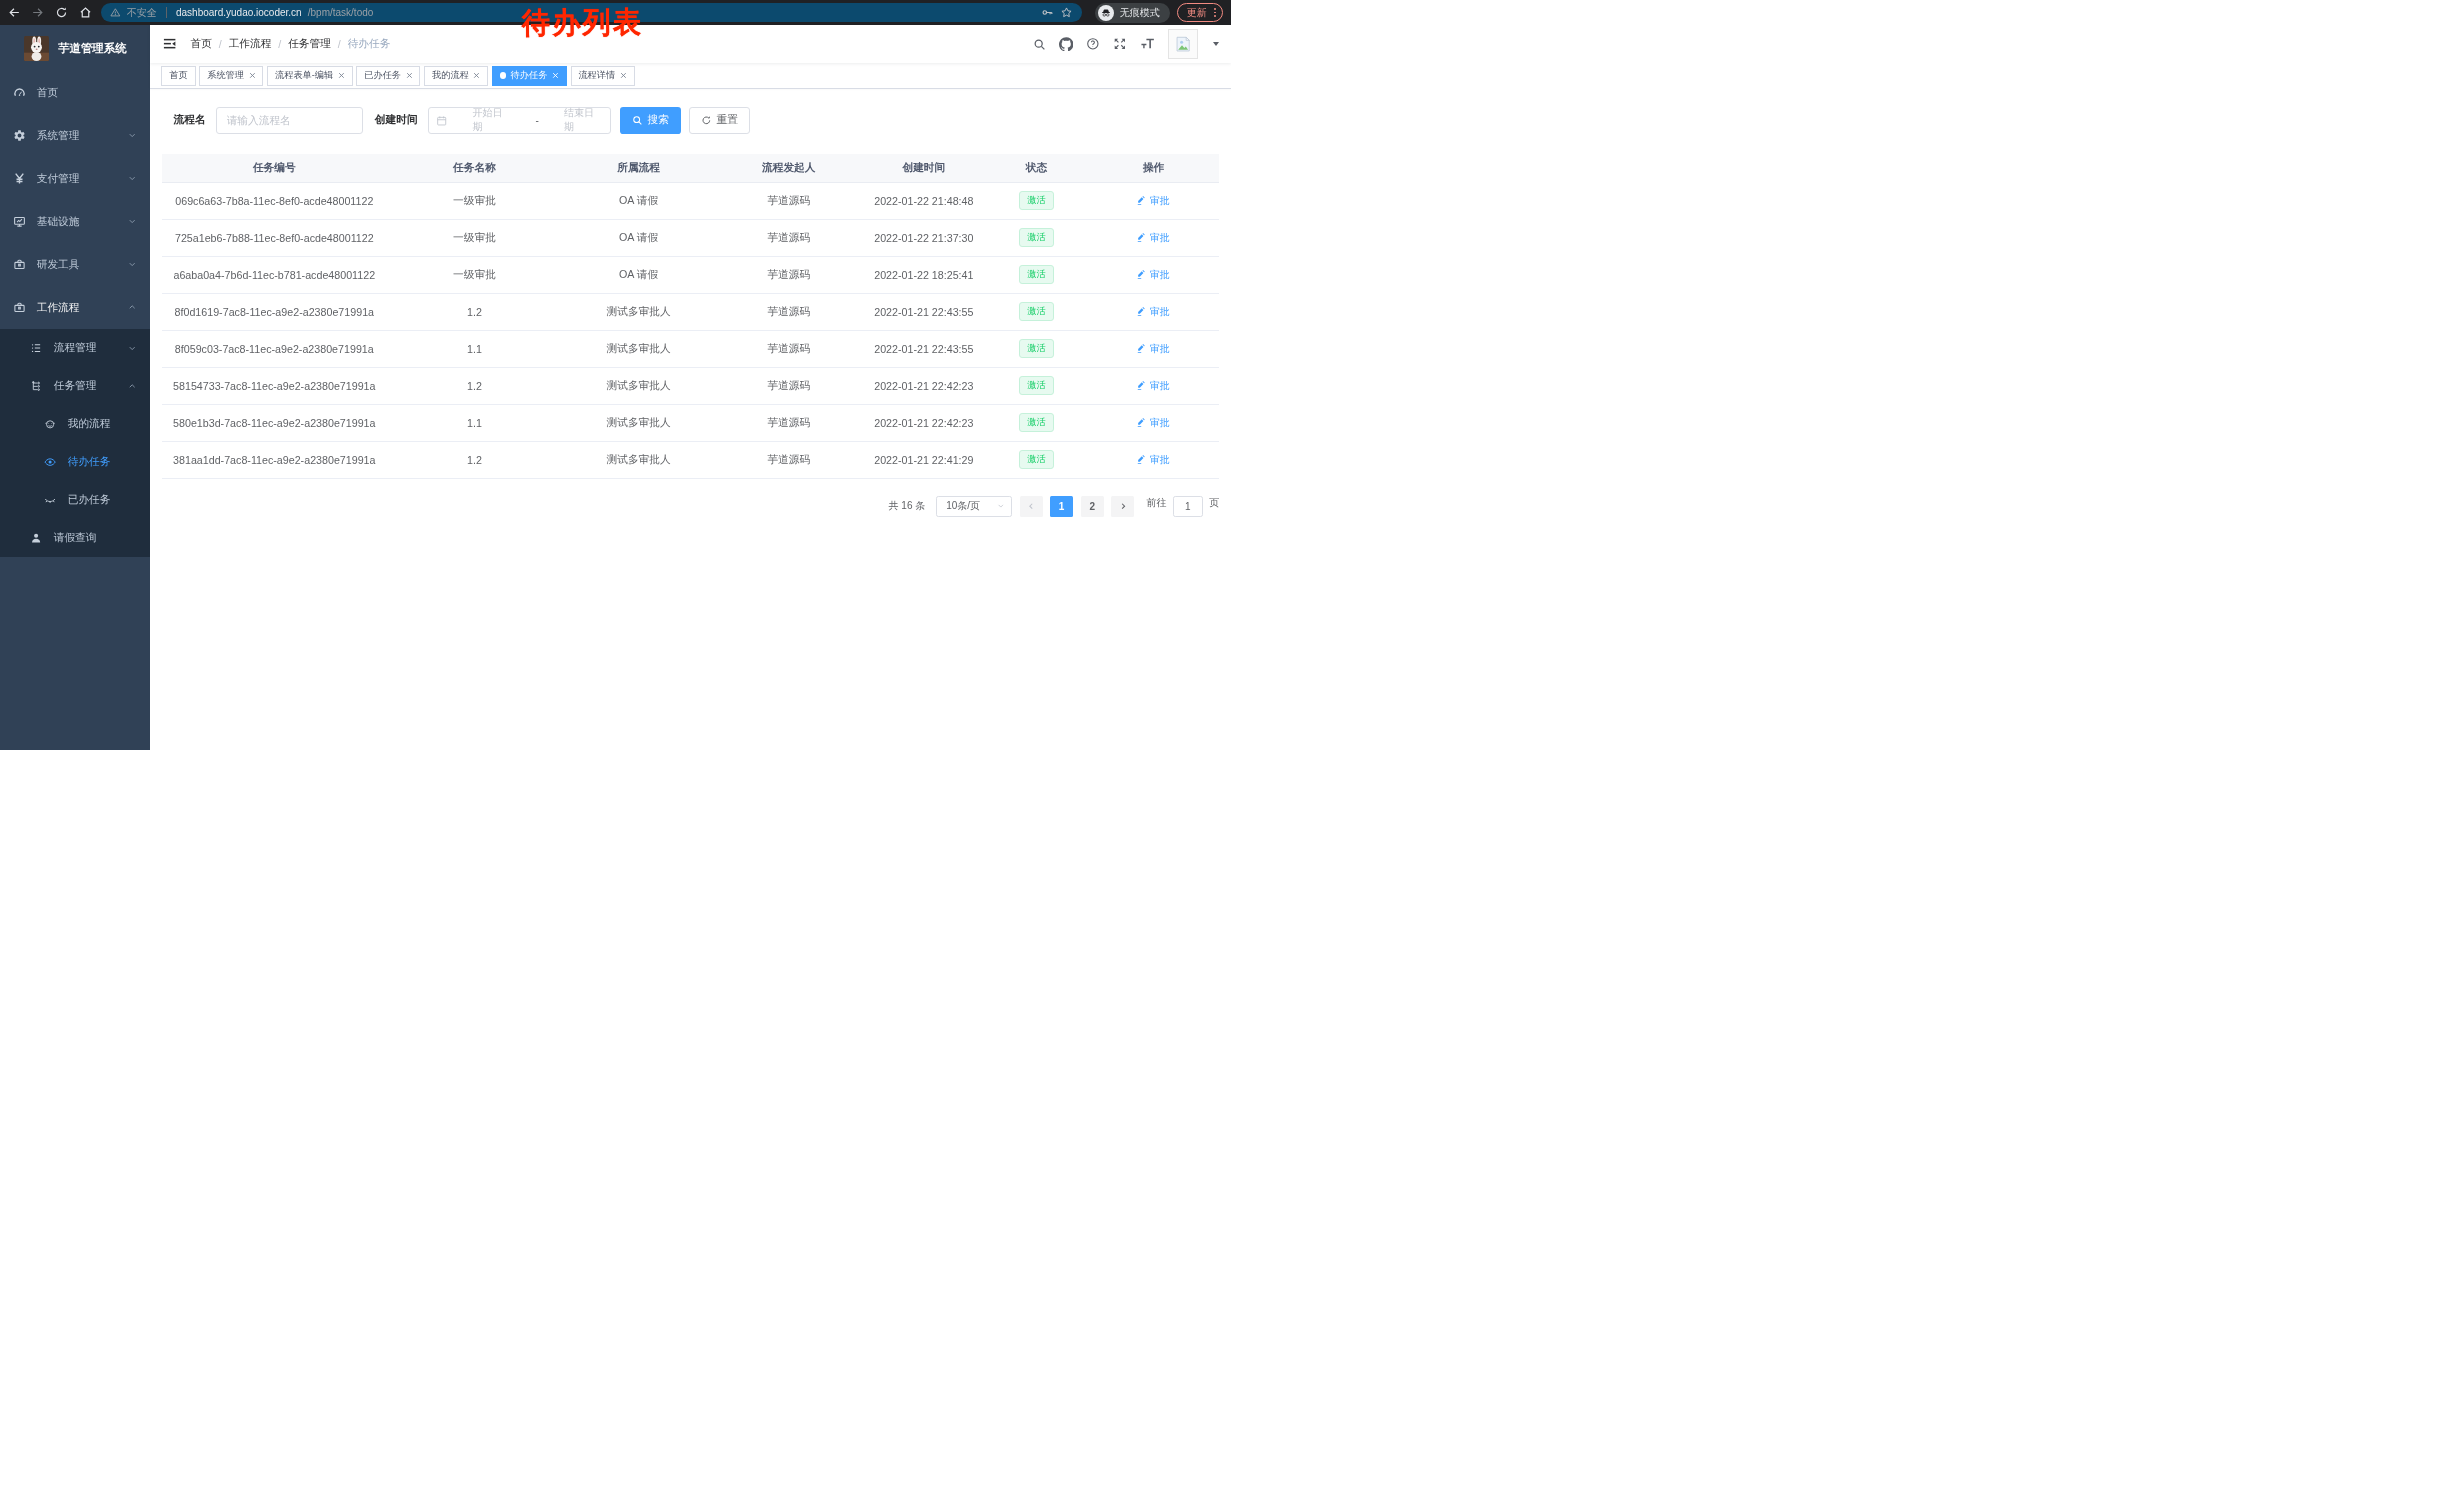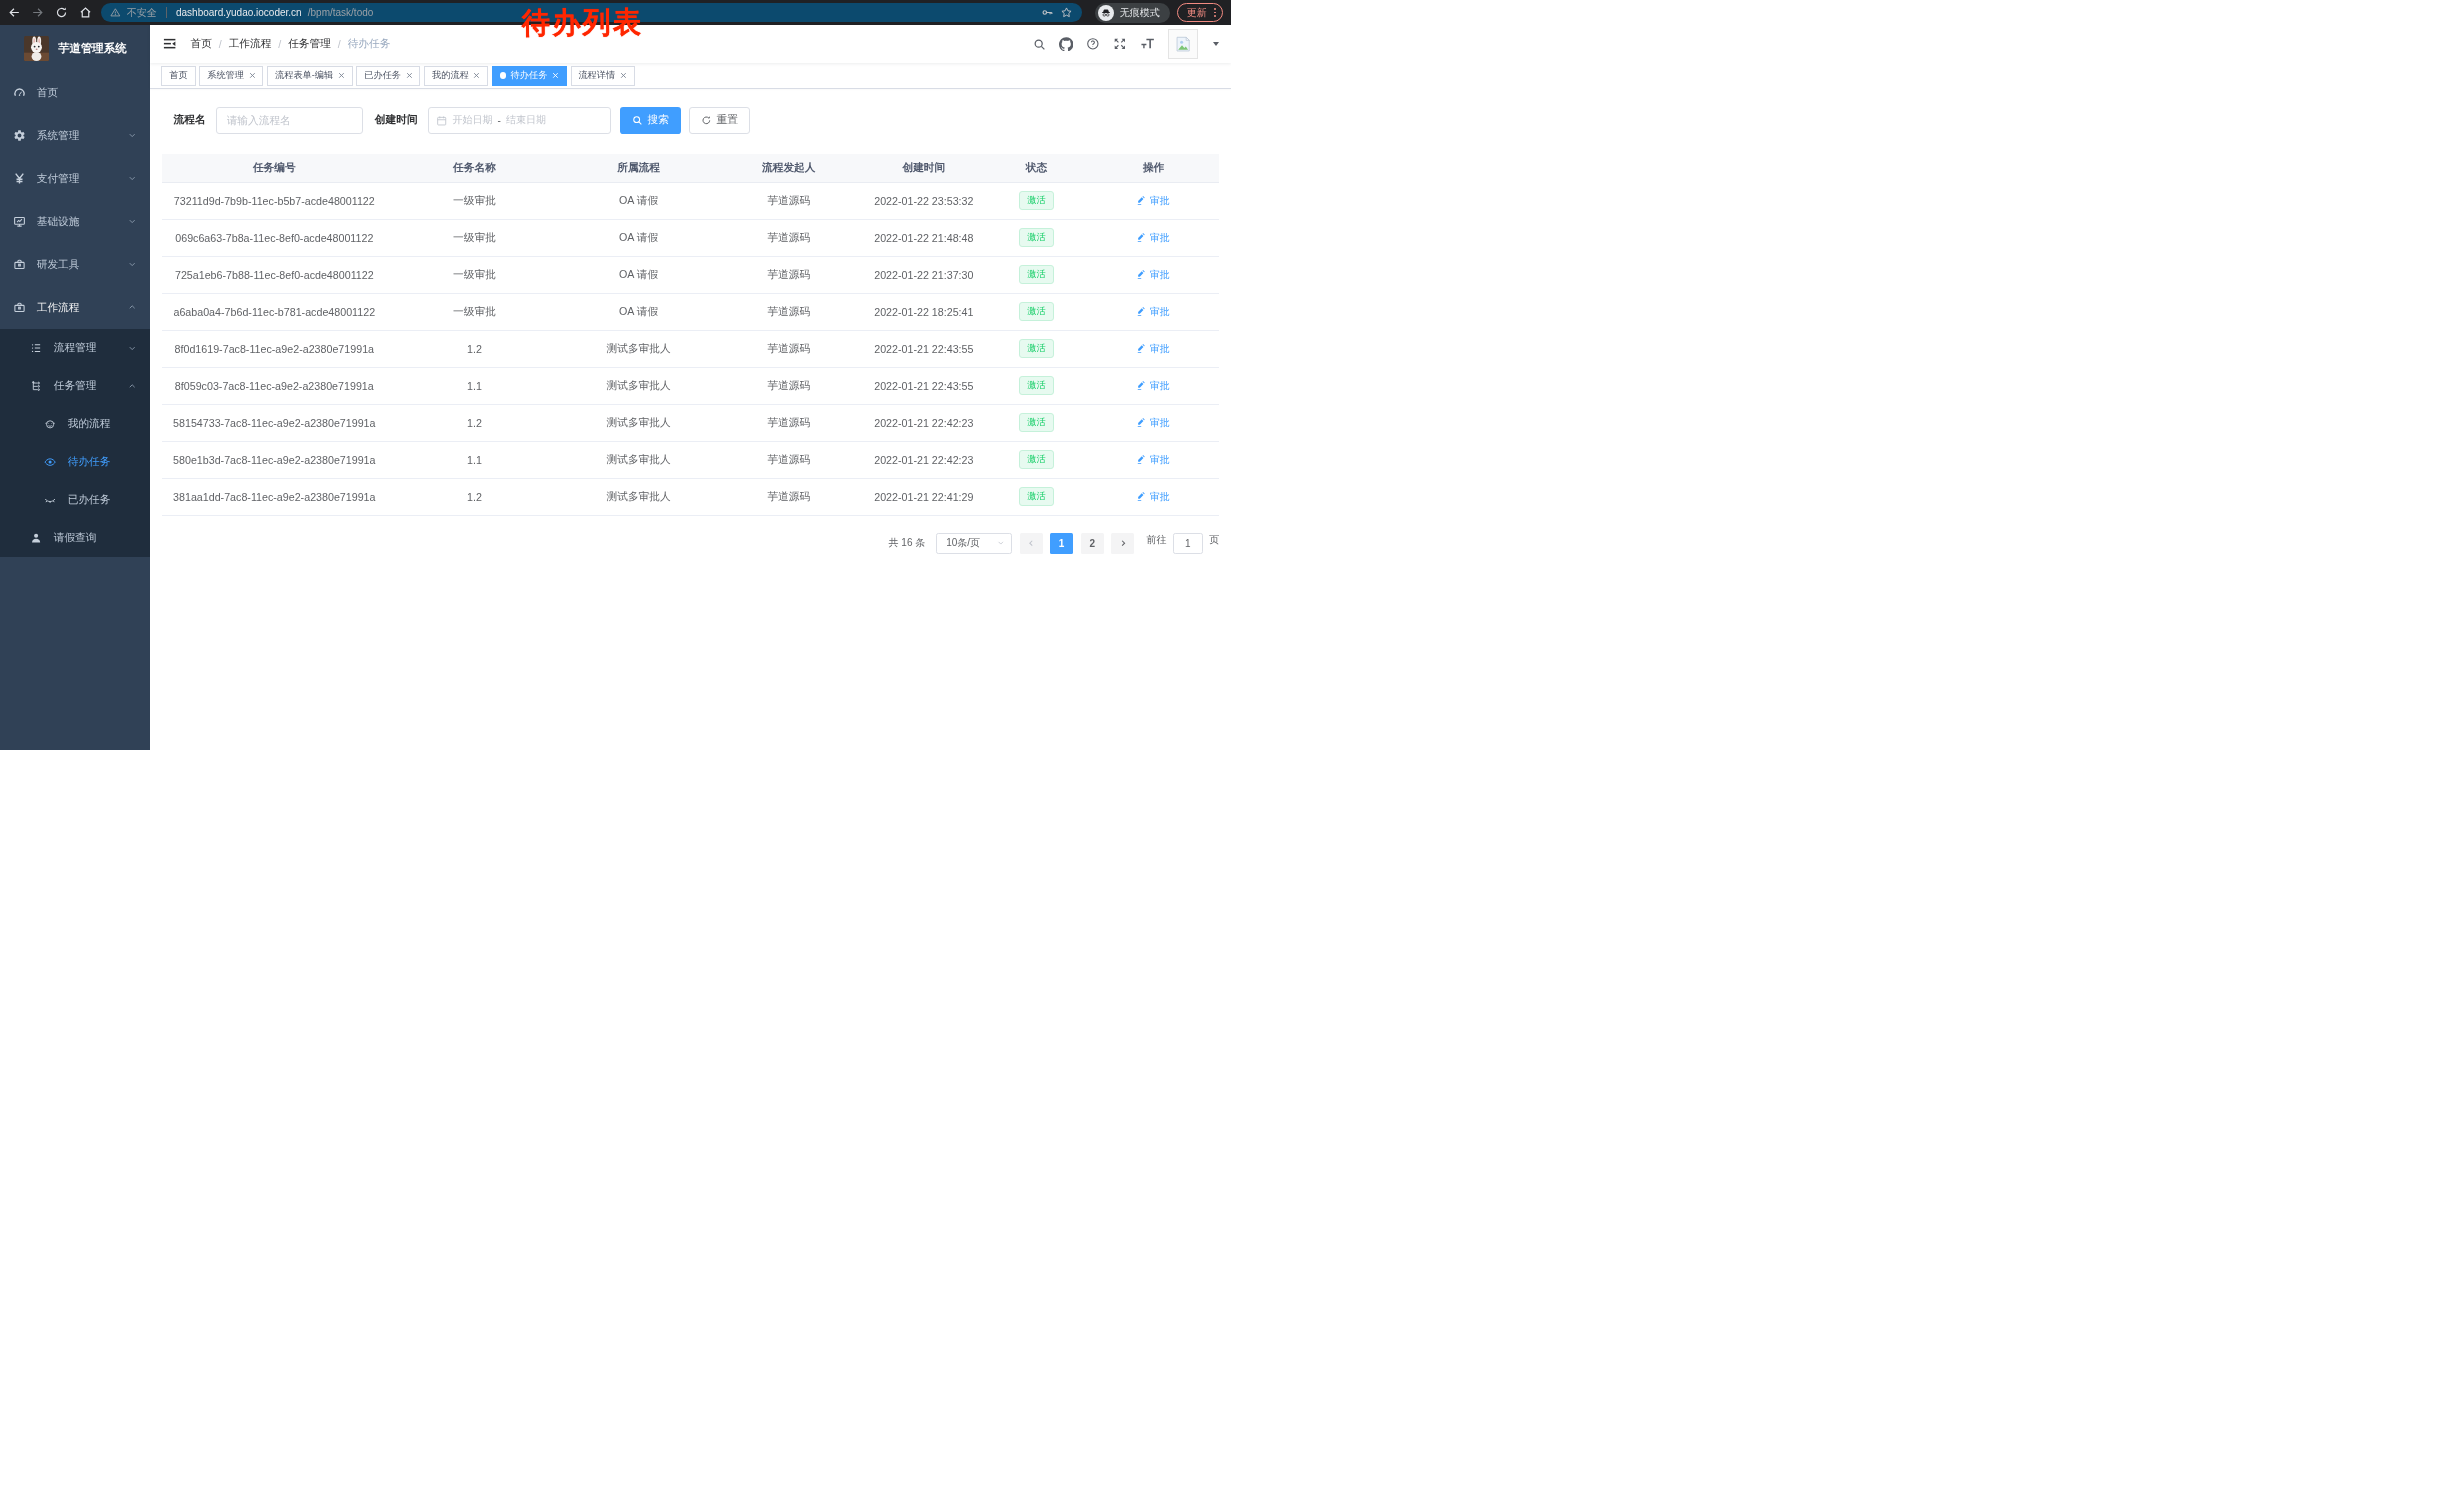--- a/index.html
+++ b/index.html
@@ -61,21 +61,21 @@
   .tag.active { background:#409eff; border-color:#409eff; color:#fff; }
   .tag.active .tclose { color:#fff; }
 
   
   .content { flex:1; padding:17.5px 13px 0 12.2px; background:#fff; overflow:hidden; }
   .filters { display:flex; align-items:center; margin:0 0 20px 11.4px; }
   .flabel { font-size:10.7px; font-weight:700; color:#303133; margin-right:10px; white-space:nowrap; }
   .tinput { width:147px; height:27.5px; border:0.8px solid #dcdfe6; border-radius:3.1px; background:#fff; padding:0 10px; font-size:10.7px; color:#606266; font-family:inherit; }
   .tinput::placeholder { color:#c0c4cc; }
   .group-gap { margin-left:12.2px; }
-  .daterange { width:183px; height:27.5px; border:0.8px solid #dcdfe6; border-radius:3.1px; background:#fff; display:flex; align-items:center; padding:0 7.6px; gap:5px; font-size:10px; color:#c0c4cc; }
+  .daterange { width:183px; height:27.5px; border:0.8px solid #dcdfe6; border-radius:3.1px; background:#fff; display:flex; align-items:center; padding:0 7.6px; gap:25px; font-size:10px; color:#c0c4cc; }
   .daterange .sep { color:#606266; }
   .btn { height:27.5px; border-radius:3.1px; font-size:10.7px; display:flex; align-items:center; gap:4.6px; padding:0 11.4px; cursor:pointer; border:0.8px solid transparent; white-space:nowrap; }
   .btn-primary { background:#409eff; color:#fff; margin-left:9.2px; }
   .btn-plain { background:#fff; border-color:#dcdfe6; color:#606266; margin-left:7.6px; }
 
   table.grid { width:1057px; border-collapse:collapse; table-layout:fixed; }
   .grid th { background:#f7f8fa; height:28px; font-size:10.7px; font-weight:700; color:#515a6e; text-align:center; border-bottom:0.8px solid #e9ecf2; }
   .grid td { height:37px; font-size:10.7px; color:#606266; text-align:center; border-bottom:0.8px solid #ebeef5; overflow:hidden; white-space:nowrap; }
   .badge-active { display:inline-block; padding:3.8px 7.6px; line-height:1; font-size:9.2px; color:#13ce66; background:#e7faf0; border:0.8px solid #c5f1da; border-radius:3.1px; }
   .approve-link { color:#409eff; font-size:10px; display:inline-flex; align-items:center; gap:3.1px; cursor:pointer; }
@@ -523,35 +523,20 @@
             <th>任务名称</th>
             <th>所属流程</th>
             <th>流程发起人</th>
             <th>创建时间</th>
             <th>状态</th>
             <th>操作</th>
           </tr>
         </thead>
         <tbody>
           <tr>
-            <td>73211d9d-7b9b-11ec-b5b7-acde48001122</td>
-            <td>一级审批</td>
-            <td>OA 请假</td>
-            <td>芋道源码</td>
-            <td>2022-01-22 23:53:32</td>
-            <td><span class="badge-active">激活</span></td>
-            <td><span class="approve-link">
-                  <svg width="9.2" height="9.2" viewBox="0 0 24 24" fill="currentColor">
-                    <path d="M14.7 4.2l5.1 5.1L8.6 20.5H3.5v-5.1zM16.8 2.1l2-2 5.1 5.1-2 2z" transform="scale(0.85)"></path>
-                    <rect x="2" y="21" width="9" height="2"></rect>
-                  </svg>
-                  <span>审批</span>
-                </span></td>
-          </tr>
-          <tr>
             <td>069c6a63-7b8a-11ec-8ef0-acde48001122</td>
             <td>一级审批</td>
             <td>OA 请假</td>
             <td>芋道源码</td>
             <td>2022-01-22 21:48:48</td>
             <td><span class="badge-active">激活</span></td>
             <td><span class="approve-link">
                   <svg width="9.2" height="9.2" viewBox="0 0 24 24" fill="currentColor">
                     <path d="M14.7 4.2l5.1 5.1L8.6 20.5H3.5v-5.1zM16.8 2.1l2-2 5.1 5.1-2 2z" transform="scale(0.85)"></path>
                     <rect x="2" y="21" width="9" height="2"></rect>

